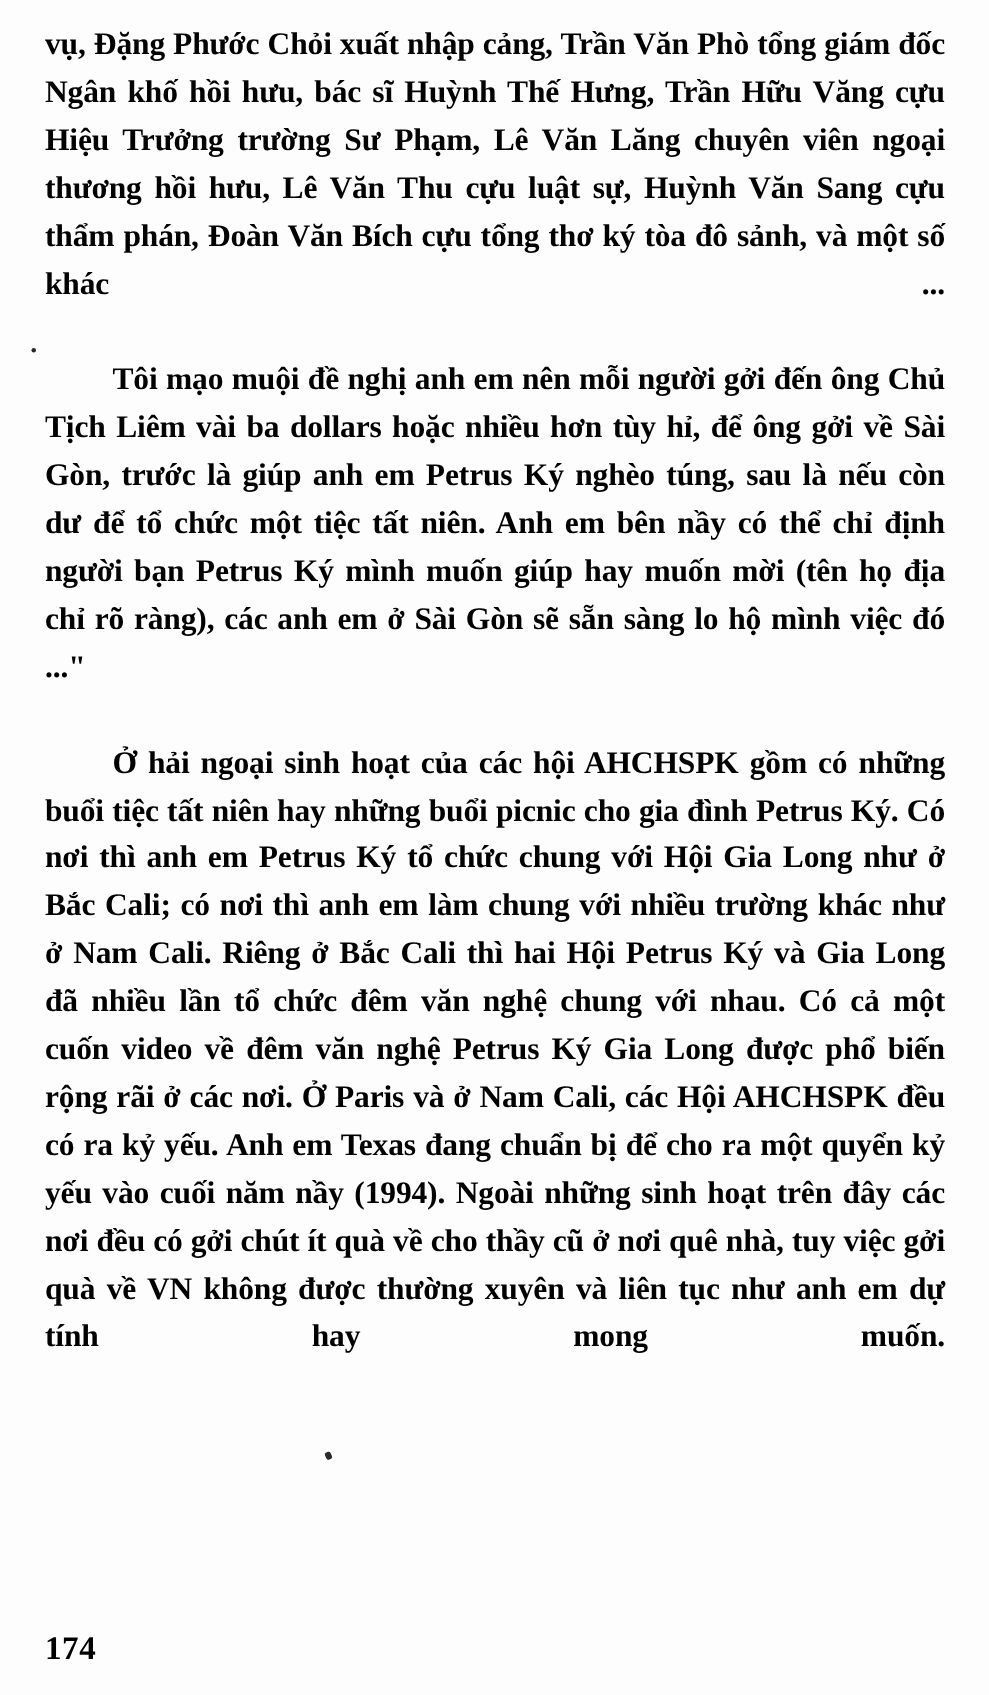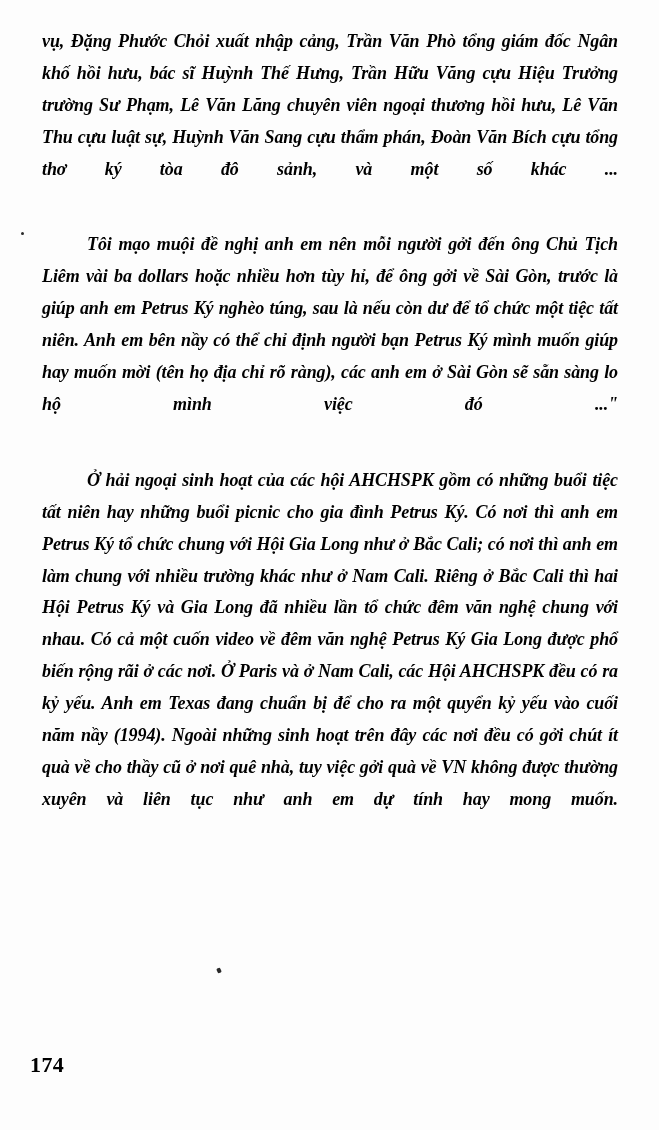--- a/index.html
+++ b/index.html
@@ -26,29 +26,28 @@
   }
 
   .text-block {
     position: absolute;
     left: 30px;
     top: 14px;
     width: 600px;
   }
 
   .para {
-    margin: 12px;
+    margin: 0;
     text-align: justify;
     text-justify: inter-word;
-    font-size: 18px;
+    font-size: 21px;
     line-height: 31.9px;
     font-weight: bold;
     letter-spacing: -0.1px;
     word-spacing: 0.2px;
-    font-style: italic;
     -webkit-font-smoothing: none;
   }
 
   
   .para.cont {
     text-indent: 0;
   }
   .para.indent {
     text-indent: 45px;
   }
@@ -76,21 +75,21 @@
     top: 968px;
     width: 4px;
     height: 5px;
     border-radius: 30%;
     transform: rotate(-25deg);
   }
 
   .folio {
     position: absolute;
     left: 30px;
-    top: 1052px;
+    top: 1086px;
     font-size: 22px;
     font-weight: bold;
     font-family: "Liberation Serif", "DejaVu Serif", serif;
     letter-spacing: 0.4px;
   }
 </style>
 </head>
 <body>
 
 <div class="page">

